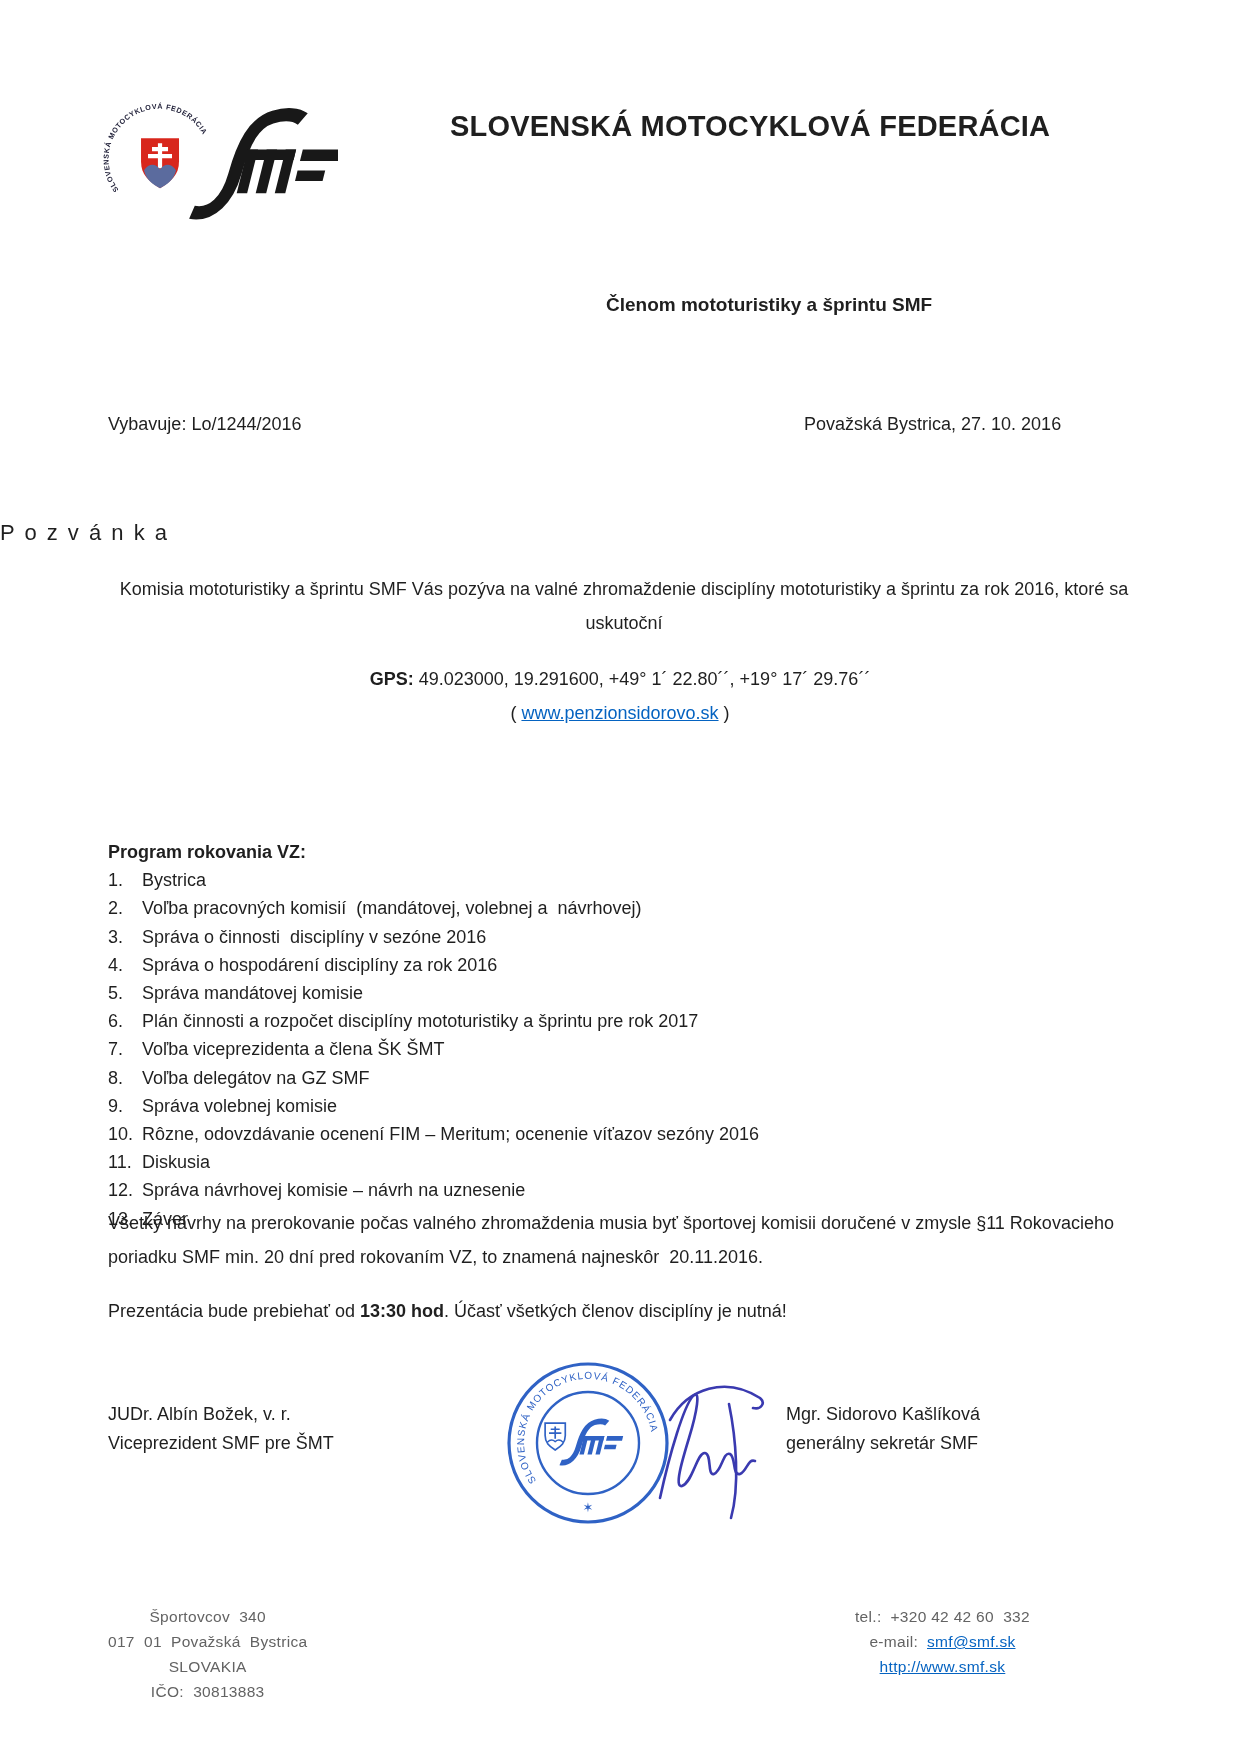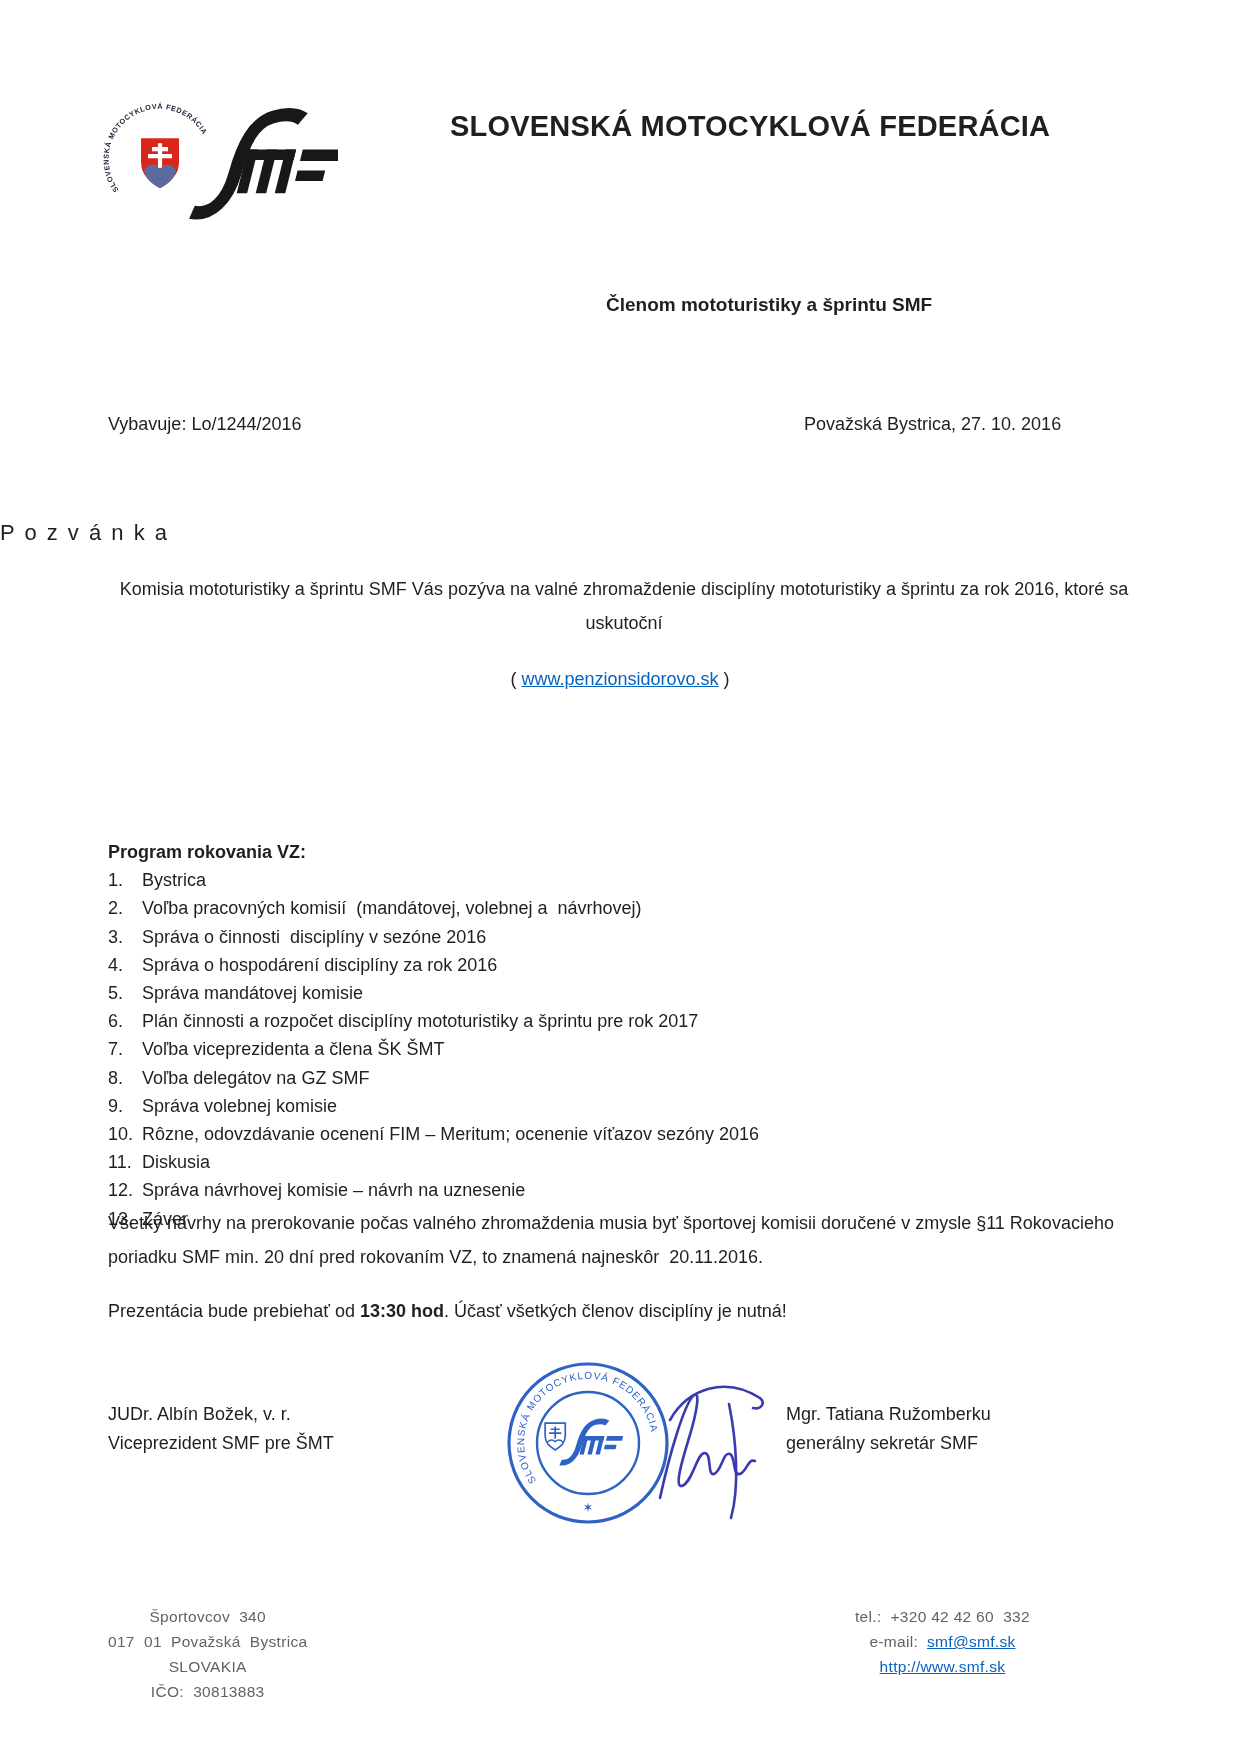--- a/index.html
+++ b/index.html
@@ -102,20 +102,23 @@
     <span>Vybavuje: Lo/1244/2016</span>
     <span class="ref-right">Považská Bystrica, 27. 10. 2016</span>
   </div>
 
   <div class="abs heading">P o z v á n k a</div>
 
   <div class="abs intro prewrap">Komisia mototuristiky a šprintu SMF Vás pozýva na valné zhromaždenie disciplíny mototuristiky a šprintu za rok 2016, ktoré sa uskutoční</div>
 
   <div class="abs event-block">
     <div>
+      <b>GPS:</b><span class="prewrap"> 49.023000, 19.291600, +49° 1´ 22.80´´, +19° 17´ 29.76´´</span>
+    </div>
+    <div>
       <span class="prewrap">( </span><a href="#">www.penzionsidorovo.sk</a><span class="prewrap"> )</span>
     </div>
   </div>
 
   <div class="abs program">
     <div class="program-title">Program rokovania VZ:</div>
     <ol class="program-list">
 
         <li class="program-item">
           <span class="num">1.</span>
@@ -189,21 +192,21 @@
   <div class="abs presentation">
     <span class="prewrap">Prezentácia bude prebiehať od </span><b>13:30 hod</b><span class="prewrap">. Účasť všetkých členov disciplíny je nutná!</span>
   </div>
 
   <div class="abs sig-left">
     <div>JUDr. Albín Božek, v. r.</div>
     <div>Viceprezident SMF pre ŠMT</div>
   </div>
 
   <div class="abs sig-right">
-    <div>Mgr. Tatiana Ružomberku</div>
+    <div>Mgr. Sidorovo Kašlíková</div>
     <div>generálny sekretár SMF</div>
   </div>
 
   <div class="abs stamp-wrap">
     <svg width="290" height="205" viewBox="0 0 290 205">
       <defs>
         <path id="ringArc" d="M 41,138 A 64,64 0 1 1 139,138" fill="none"></path>
       </defs>
       <g color="var(--stamp-blue)">
         <circle cx="90" cy="97" r="79" fill="none" stroke="currentColor" stroke-width="3.2"></circle>

